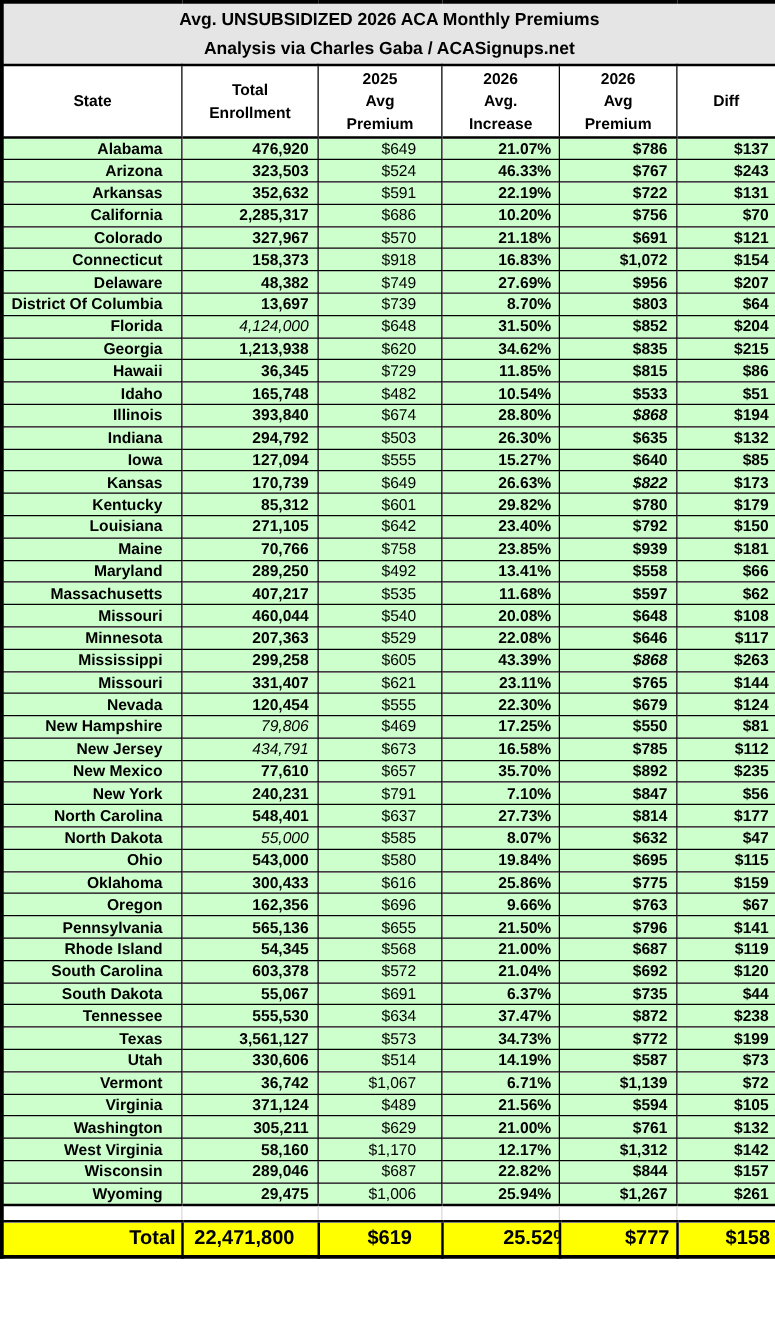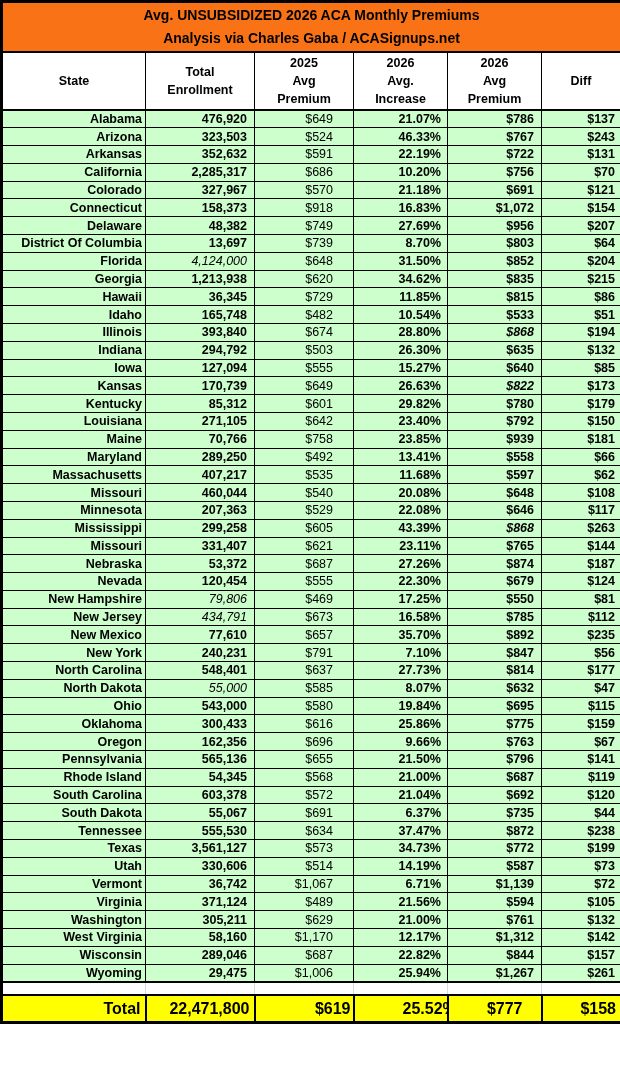--- a/index.html
+++ b/index.html
@@ -11,38 +11,38 @@
     border-collapse: collapse; table-layout: fixed;
     width: 620px; border: 3px solid #000;
   }
   td, th { box-sizing: border-box; overflow: hidden; white-space: nowrap; }
 
   
   tr.title-row td {
     height: 50px; border: 1px solid #000; border-bottom: 2px solid #000;
     text-align: center; vertical-align: middle;
     font-size: 14px; font-weight: bold; line-height: 1.6; color: #000;
-    background: #f97316; white-space: normal;
+    background: #e5e5e5; white-space: normal;
   }
 
   
   tr.colhead-row th {
     height: 58px; border: 1px solid #000; border-bottom: 2px solid #000;
     background: #ffffff; color: #000;
     font-size: 12.5px; font-weight: bold; text-align: center; vertical-align: middle;
     white-space: pre-line; line-height: 1.45;
   }
 
   
   tbody td {
     height: 17.8px; border: 1px solid #000;
     background: #ccffcc; color: #000;
     font-size: 12.5px; vertical-align: middle; text-align: right;
   }
-  td.c0 { font-weight: bold; padding-right: 3px; }
+  td.c0 { font-weight: bold; padding-right: 15px; }
   td.c1 { font-weight: bold; padding-right: 7px; }
   td.c2 { font-weight: normal; padding-right: 20px; }
   td.c3 { font-weight: bold; padding-right: 6px; }
   td.c4 { font-weight: bold; padding-right: 7px; }
   td.c5 { font-weight: bold; padding-right: 5px; }
   tbody td.italic { font-style: italic; }
   tbody td.c1.italic { font-weight: normal; }
 
   
   tr.spacer-row td {
@@ -51,24 +51,24 @@
     border-left: 1px solid #d9d9d9; border-right: 1px solid #d9d9d9;
   }
 
   
   tr.total-row td {
     height: 28px; background: #ffff00; color: #000;
     border: 2px solid #000;
     font-size: 16px; font-weight: bold; text-align: right; vertical-align: middle;
   }
   tr.total-row td.c0 { padding-right: 4px; }
-  tr.total-row td.c1 { padding-right: 4px; }
-  tr.total-row td.c2 { padding-right: 2px; margin-top: 14px; }
+  tr.total-row td.c1 { padding-right: 18px; }
+  tr.total-row td.c2 { padding-right: 23px; margin-top: 14px; }
   tr.total-row td.c3 { padding-right: 6px; padding-left: 48px; }
-  tr.total-row td.c4 { padding-right: 18px; }
+  tr.total-row td.c4 { padding-right: 5px; }
   tr.total-row td.c5 { padding-right: 4px; margin-left: 36px; }
 </style>
 </head>
 <body>
 
 <div class="sheet">
   <table class="premiums">
     <colgroup>
       <col style="width:144px">
       <col style="width:109px">
@@ -295,28 +295,20 @@
         </tr>
         <tr>
           <td class="c0">Missouri</td>
           <td class="c1">331,407</td>
           <td class="c2">$621</td>
           <td class="c3">23.11%</td>
           <td class="c4">$765</td>
           <td class="c5">$144</td>
         </tr>
         <tr>
-          <td class="c0">Nebraska</td>
-          <td class="c1">53,372</td>
-          <td class="c2">$687</td>
-          <td class="c3">27.26%</td>
-          <td class="c4">$874</td>
-          <td class="c5">$187</td>
-        </tr>
-        <tr>
           <td class="c0">Nevada</td>
           <td class="c1">120,454</td>
           <td class="c2">$555</td>
           <td class="c3">22.30%</td>
           <td class="c4">$679</td>
           <td class="c5">$124</td>
         </tr>
         <tr>
           <td class="c0">New Hampshire</td>
           <td class="c1 italic">79,806</td>

